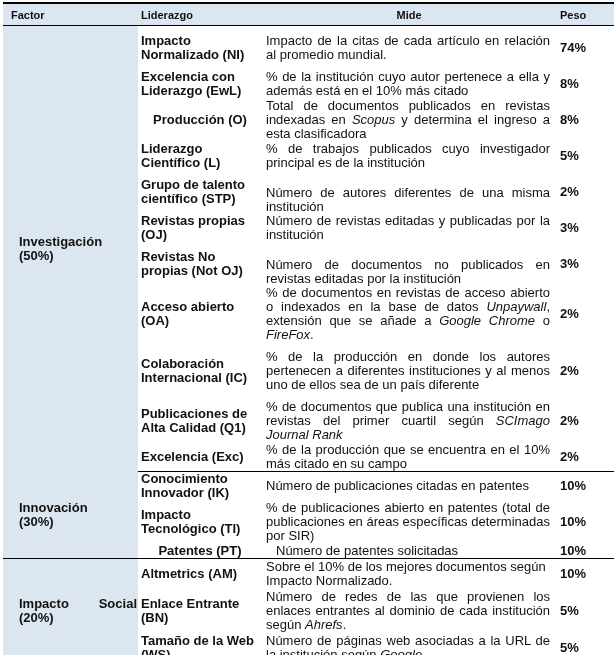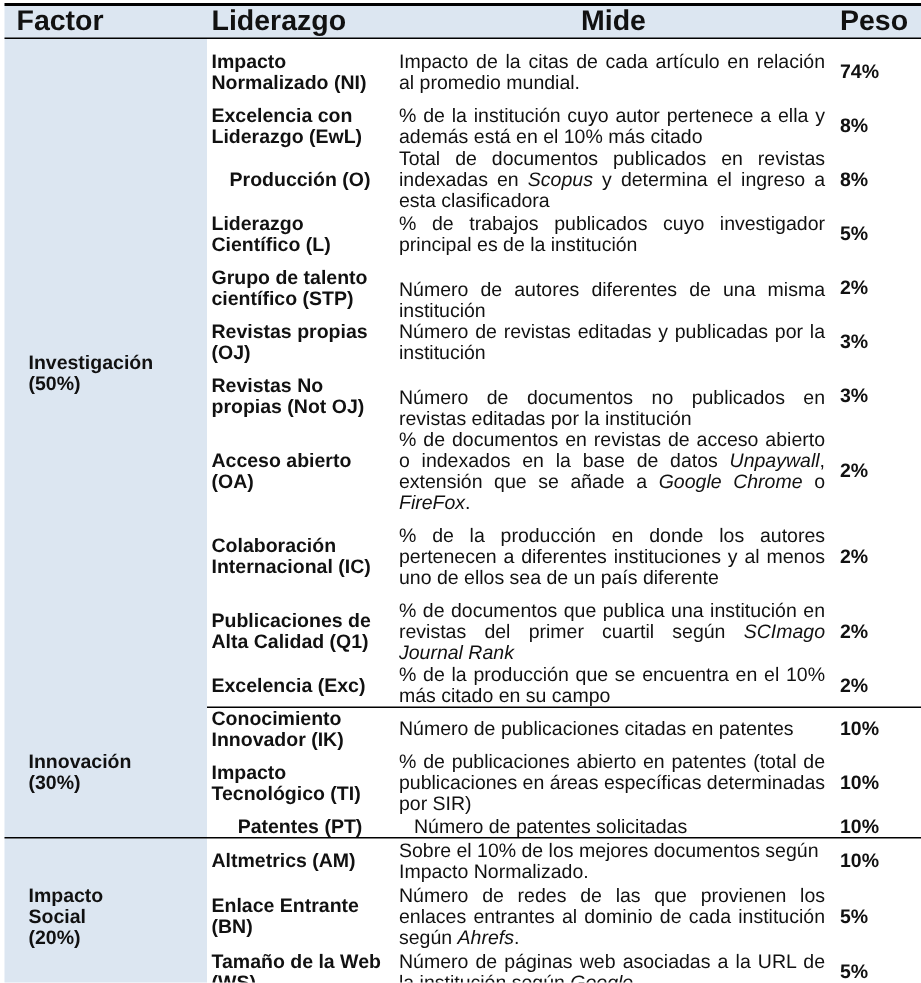--- a/index.html
+++ b/index.html
@@ -4,35 +4,35 @@
 <style>
   html, body { margin: 0; padding: 0; background: #ffffff; }
   body { width: 614px; height: 655px; overflow: hidden; position: relative;
          font-family: "Liberation Sans", sans-serif; color: #111; }
   table { border-collapse: collapse; position: absolute; left: 3px; top: 2px; width: 611px; table-layout: fixed; }
   col.c-factor { width: 135px; }
   col.c-ind { width: 124px; }
   col.c-mide { width: 294px; }
   col.c-peso { width: 58px; }
   thead tr { background: #dce6f1; }
-  thead th { font-size: 19px; font-weight: bold; padding: 3px 4px 2px 4px; height: 16px; line-height: 16px;
+  thead th { font-size: 11px; font-weight: bold; padding: 3px 4px 2px 4px; height: 16px; line-height: 16px;
              border-top: 2px solid #000; border-bottom: 1px solid #000; }
   th.h-factor { text-align: left; padding-left: 8px; }
   th.h-ind { text-align: left; padding-left: 3px; }
   th.h-mide { text-align: center; }
   th.h-peso { text-align: left; padding-left: 4px; }
   td { font-size: 13px; line-height: 14px; vertical-align: middle; padding: 0 3px; }
   td.factor { background: #dce6f1; font-weight: bold; font-size: 13px; padding-left: 16px; }
   td.ind { font-weight: bold; padding-left: 3px; }
   td.ind.center { text-align: center; }
   td.mide { text-align: justify; padding-left: 4px; padding-right: 6px; }
   td.mide.left { text-align: left; }
   td.peso { font-weight: bold; padding-left: 4px; }
   tr.group-end td { border-bottom: 1.5px solid #000; }
-  .factor-social { display: flex; justify-content: space-between; width: 118px; flex-direction: column; }
+  .factor-social { display: flex; justify-content: space-between; width: 118px; }
   i { font-style: italic; }
 </style>
 </head>
 <body>
 
 <table>
   <colgroup>
     <col class="c-factor">
       <col class="c-ind">
       <col class="c-mide">

